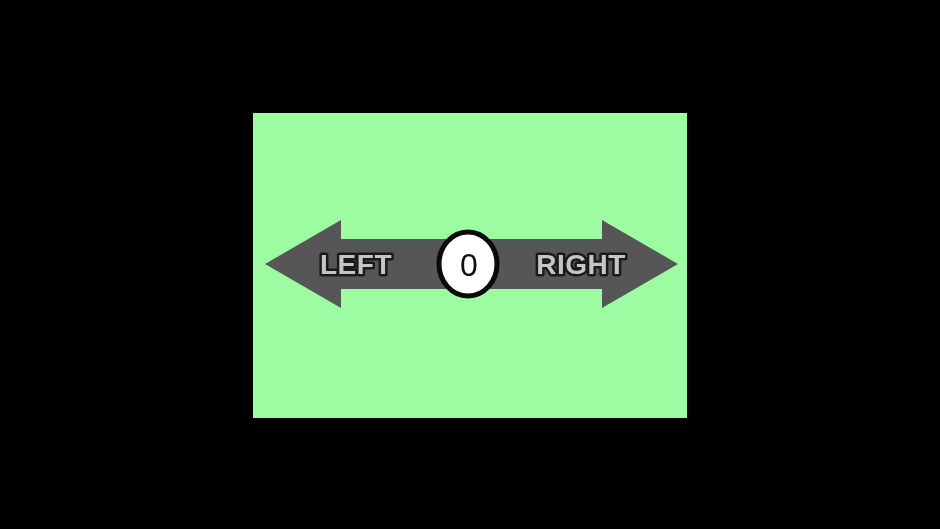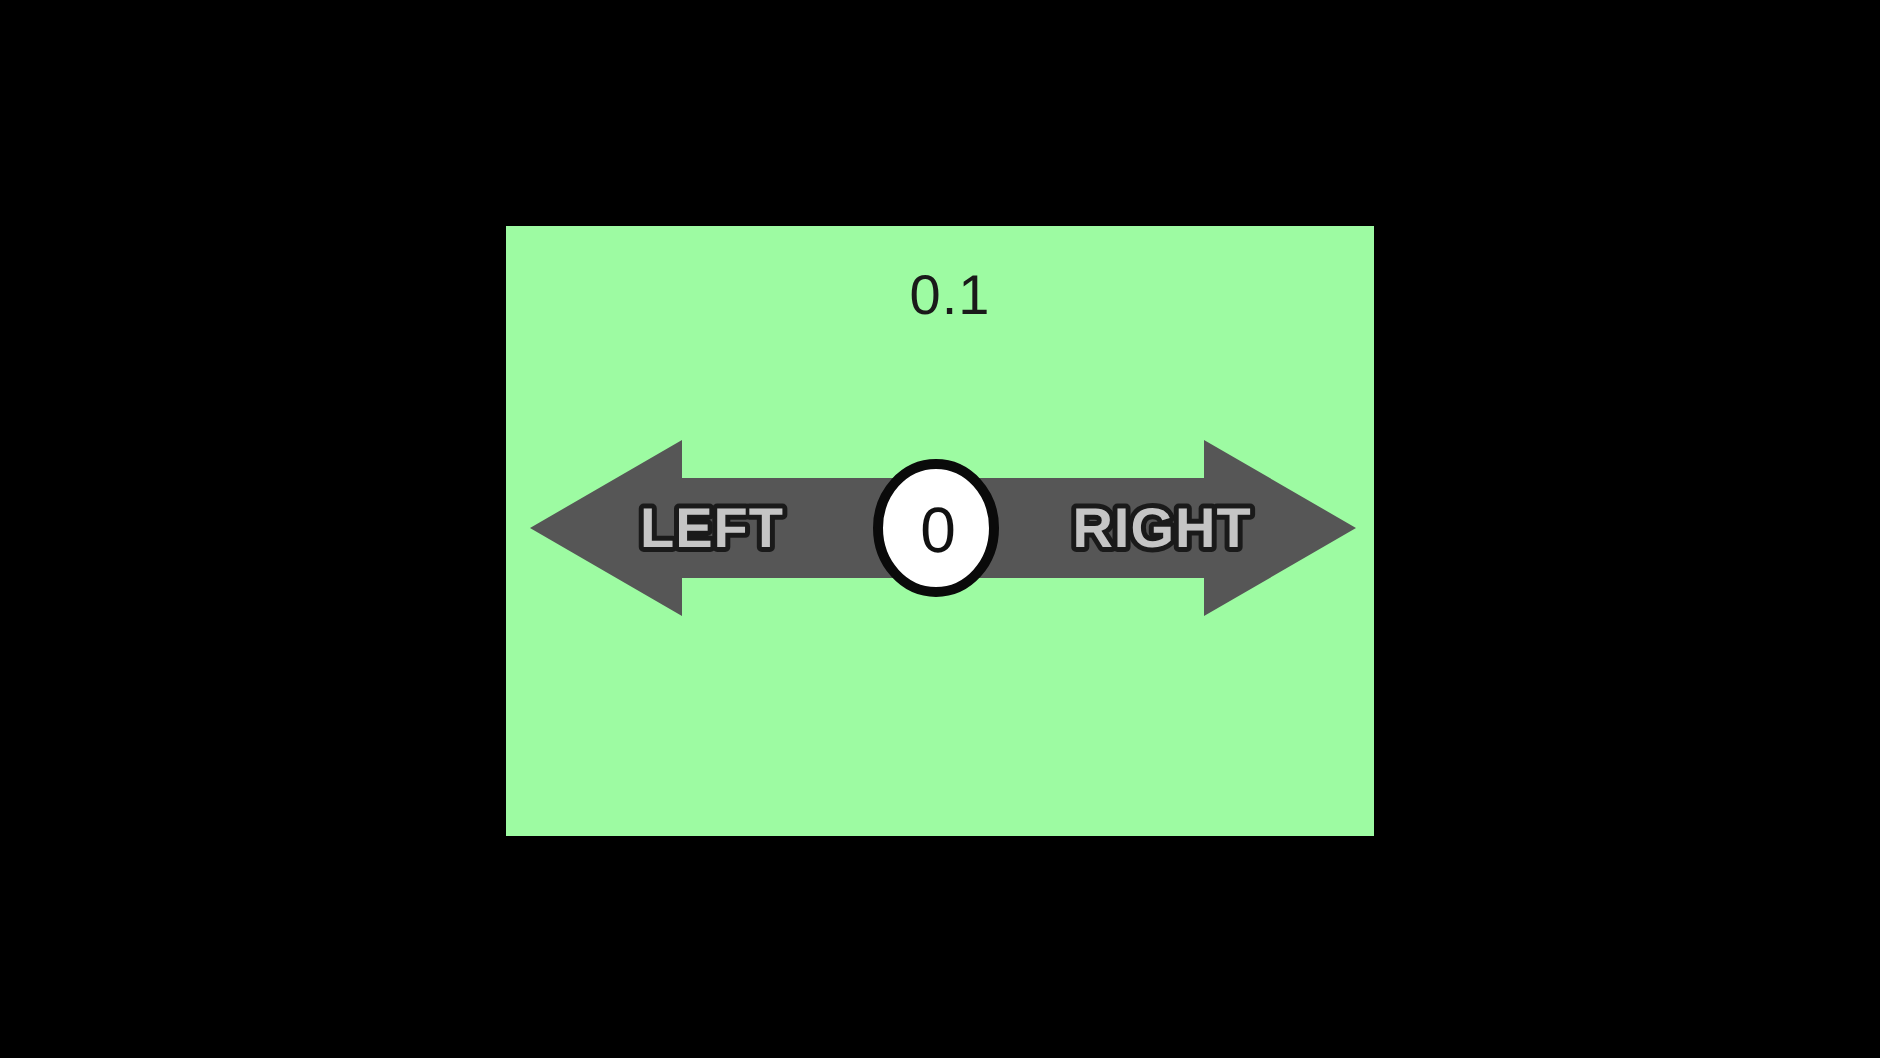--- a/index.html
+++ b/index.html
@@ -69,21 +69,20 @@
     font-weight: 400;
     fill: #111111;
   }
 </style>
 </head>
 <body>
 
 <div class="viewport">
   <div class="stage">
 
-    <div class="value-display">0.1</div>
 
     <svg class="arrow-svg" viewBox="0 0 413 88">
 
       <polygon class="arrow-shape" points="0,44 76,0 76,19 337,19 337,0 413,44 337,88 337,69 76,69 76,88"></polygon>
 
       <text class="arrow-label" x="91" y="44" text-anchor="middle" dominant-baseline="central">LEFT</text>
 
       <text class="arrow-label" x="316" y="44" text-anchor="middle" dominant-baseline="central">RIGHT</text>
 
       <ellipse class="counter-circle" cx="203" cy="44" rx="29" ry="32"></ellipse>

